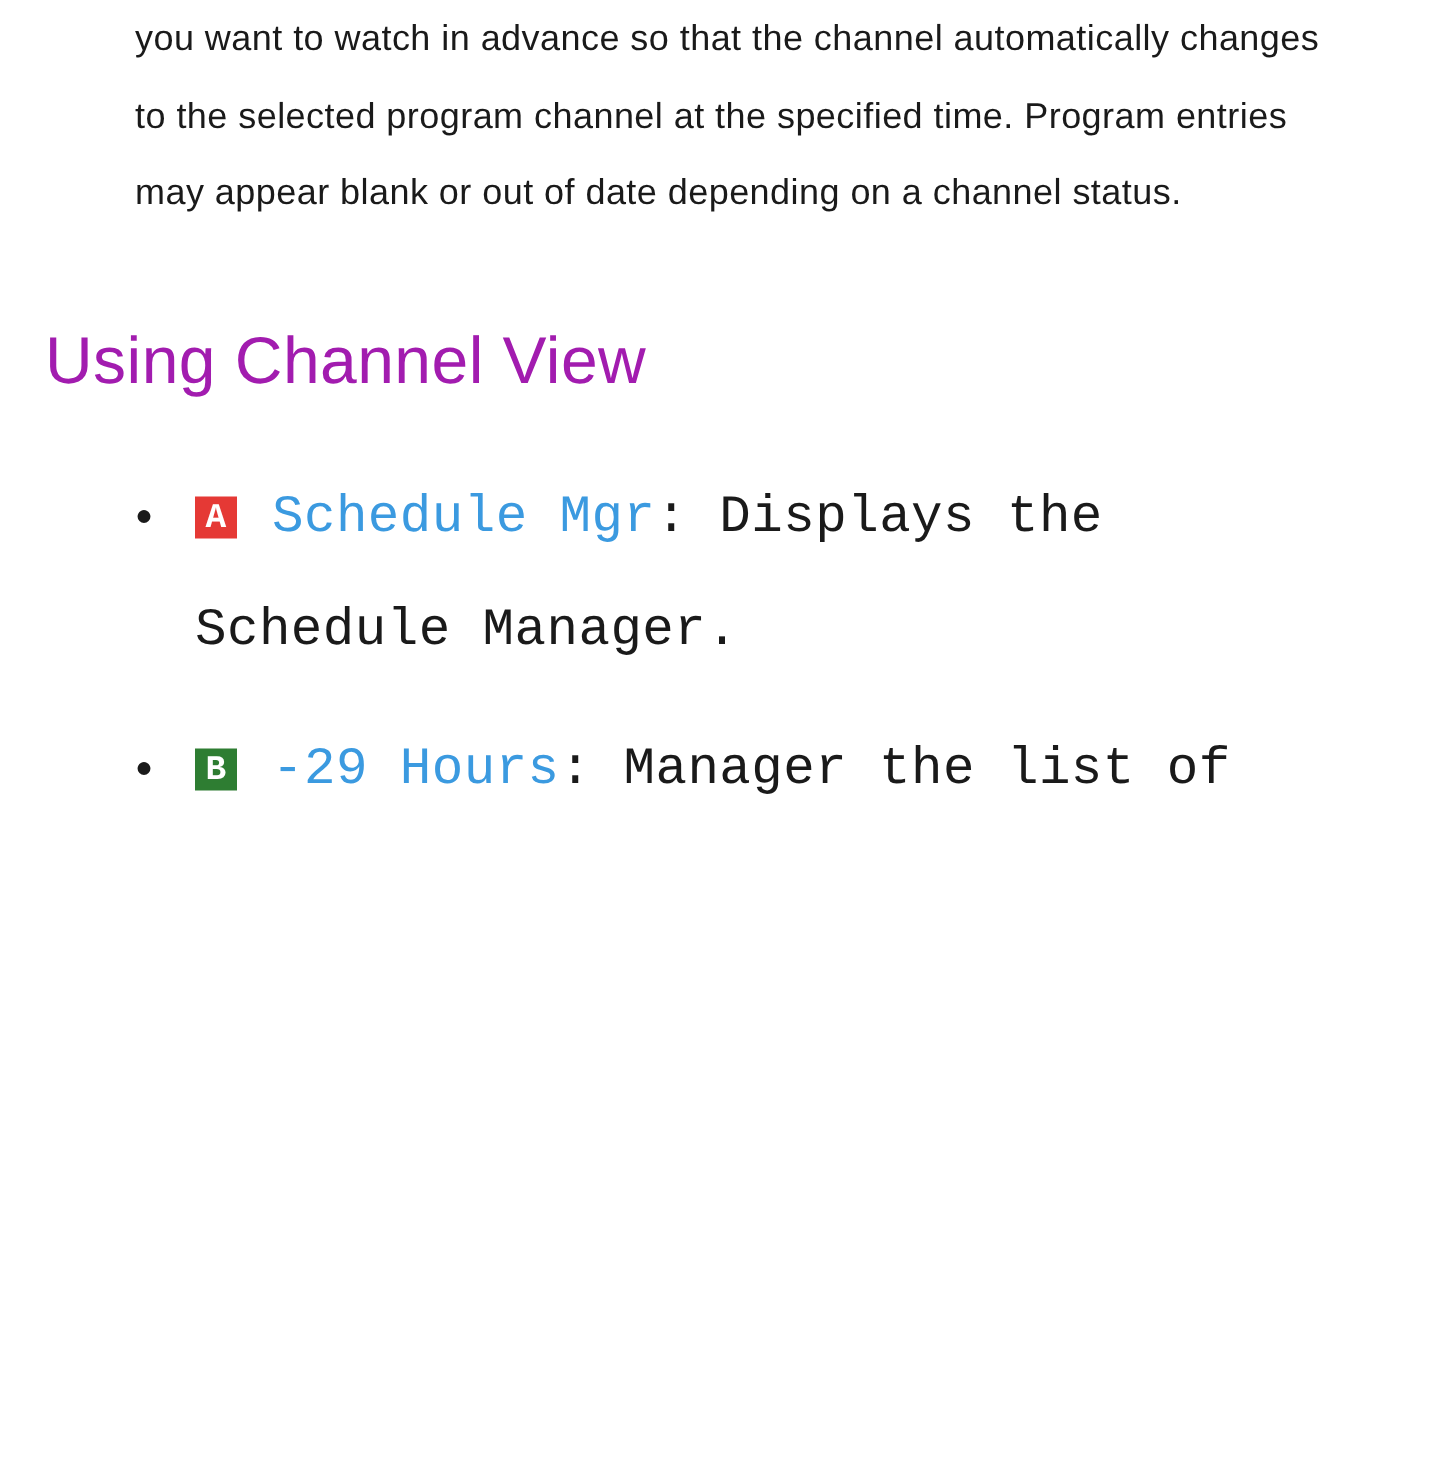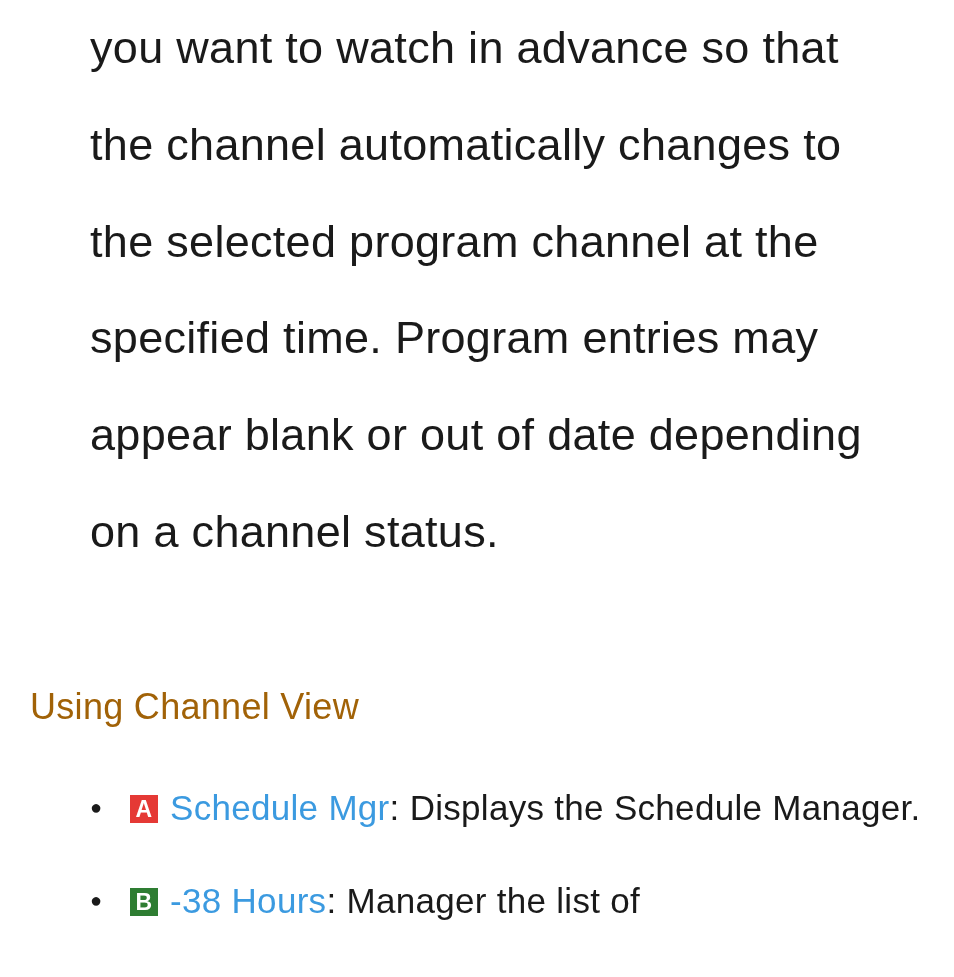--- a/index.html
+++ b/index.html
@@ -10,46 +10,47 @@
     body {
       width: 954px;
       height: 977px;
       font-family: Arial, Helvetica, sans-serif;
       background: #ffffff;
       color: #1a1a1a;
       padding: 0 30px;
       overflow: hidden;
     }
     .paragraph {
-      font-size: 45px;
+      font-size: 24px;
       line-height: 2.15;
       padding-left: 60px;
       padding-right: 20px;
       letter-spacing: 0.3px;
     }
     .section-heading {
-      font-size: 36px;
-      color: #a16207;
-      margin-top: 105px;
+      font-size: 44px;
+      color: #a21caf;
+      margin-top: 61px;
       margin-bottom: 42px;
       letter-spacing: 0.3px;
       font-weight: 400;
       padding-left: 0;
     }
     .bullet-list {
       list-style: none;
       padding-left: 60px;
     }
     .bullet-item {
       position: relative;
       padding-left: 40px;
       font-size: 35px;
       line-height: 2.15;
       margin-bottom: 18px;
       letter-spacing: 0.3px;
+      font-family: Liberation Mono, monospace;
     }
     .bullet-item::before {
       content: '●';
       position: absolute;
       left: 0;
       top: 0;
       font-size: 20px;
       line-height: 75px;
       color: #1a1a1a;
     }
@@ -82,15 +83,15 @@
 
 <h2 class="section-heading">Using Channel View</h2>
 
 <ul class="bullet-list">
   <li class="bullet-item">
     <span class="badge badge-a">A</span>
     <span class="blue-text">Schedule Mgr</span><span>: Displays the Schedule Manager.</span>
   </li>
   <li class="bullet-item">
     <span class="badge badge-b">B</span>
-    <span class="blue-text">-38 Hours</span><span>: Manager the list of</span>
+    <span class="blue-text">-29 Hours</span><span>: Manager the list of</span>
   </li>
 </ul>
 
 </body></html>

